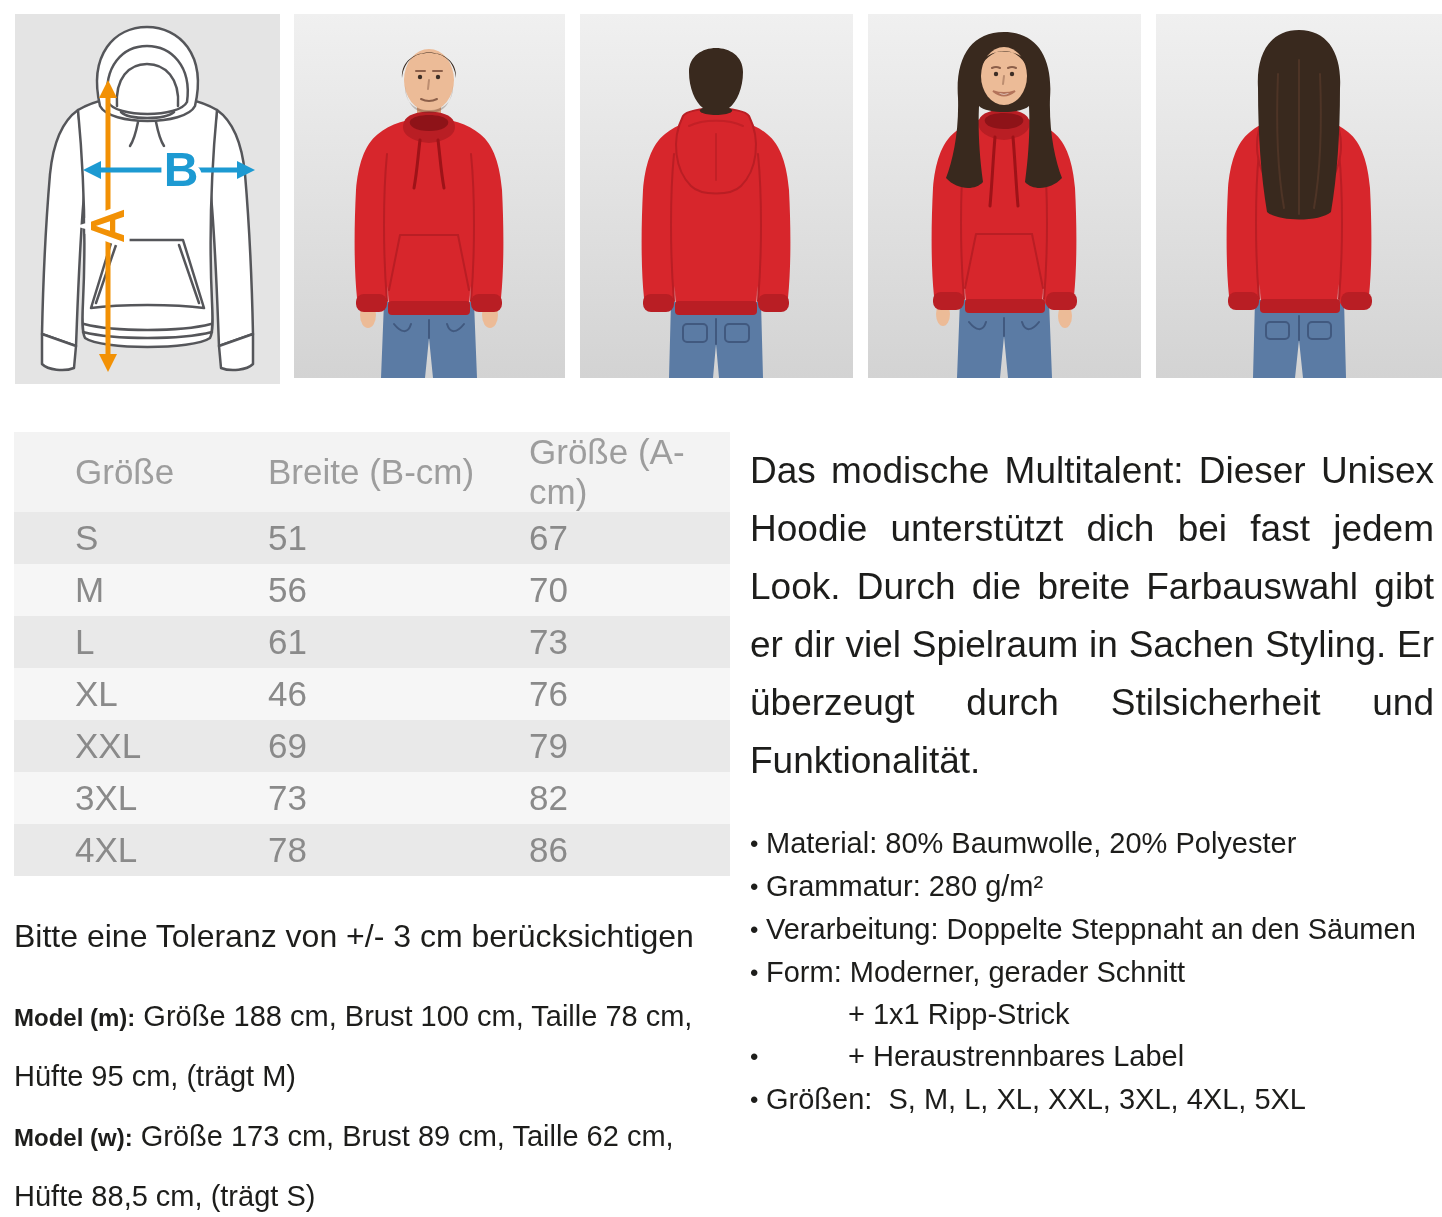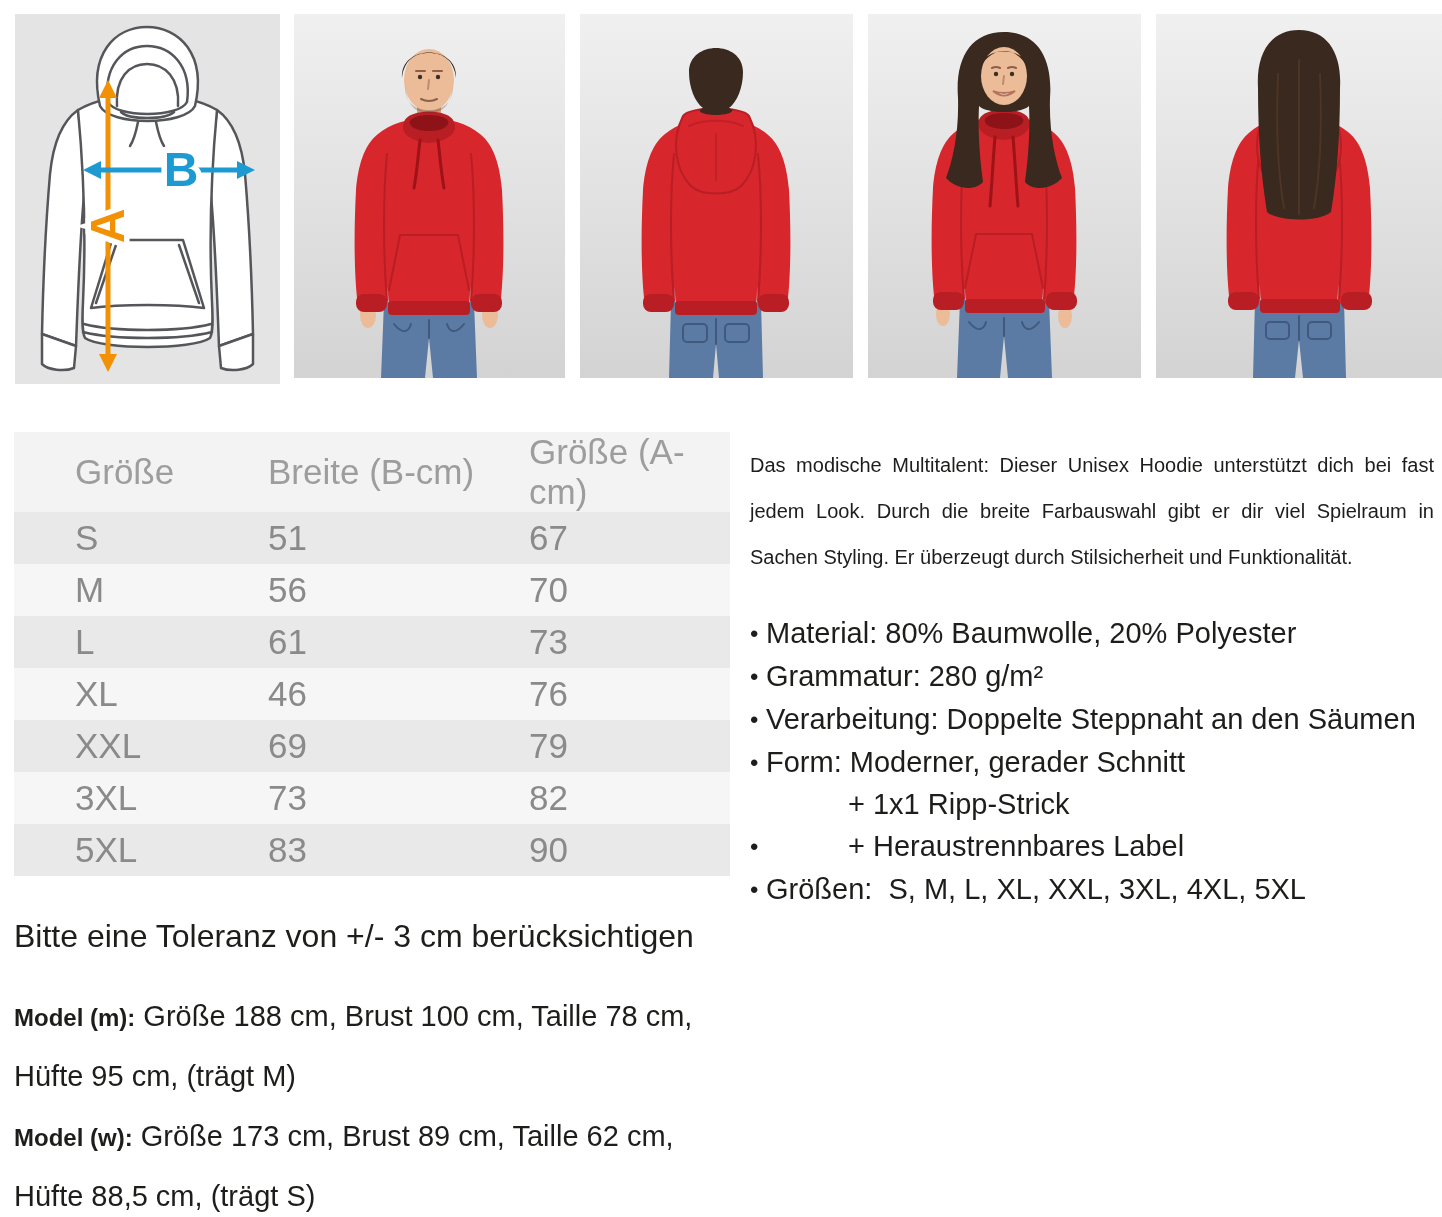--- a/index.html
+++ b/index.html
@@ -58,21 +58,21 @@
   .size-table th:first-child,.size-table td:first-child{padding-left:61px}
   .size-table tbody tr:nth-child(odd){background:var(--row-odd)}
   .size-table tbody tr:nth-child(even){background:var(--row-even)}
 
   .tolerance{margin-top:42px;font-size:32px}
   .model{font-size:29px;line-height:58px;max-width:706px}
   .model-m{margin-top:32px}
   .model-w{margin-top:2px}
   .model b{font-size:24px}
 
-  .descr{font-size:20px;line-height:46px;text-align:justify}
+  .descr{font-size:37px;line-height:58px;text-align:justify}
   .spec-list{list-style:none;margin-top:32px;font-size:29px}
   .spec-item{display:flex;line-height:42px}
   .dot{flex:none;width:16px;font-size:24px;padding-top:1px}
   .spec-body{flex:1}
   .spec-text{white-space:pre-wrap}
   .spec-extra{padding-left:82px}
 </style>
 </head>
 <body>
 
@@ -279,23 +279,23 @@
           <td>XXL</td>
           <td>69</td>
           <td>79</td>
         </tr>
         <tr>
           <td>3XL</td>
           <td>73</td>
           <td>82</td>
         </tr>
         <tr>
-          <td>5XL</td>
-          <td>83</td>
-          <td>90</td>
+          <td>4XL</td>
+          <td>78</td>
+          <td>86</td>
         </tr>
       </tbody>
     </table>
 
     <p class="tolerance">Bitte eine Toleranz von +/- 3 cm berücksichtigen</p>
 
     <p class="model model-m"><b>Model (m):</b><span> Größe 188 cm, Brust 100 cm, Taille 78 cm, Hüfte 95 cm, (trägt M)</span></p>
 
     <p class="model model-w"><b>Model (w):</b><span> Größe 173 cm, Brust 89 cm, Taille 62 cm, Hüfte 88,5 cm, (trägt S)</span></p>
   </div>

